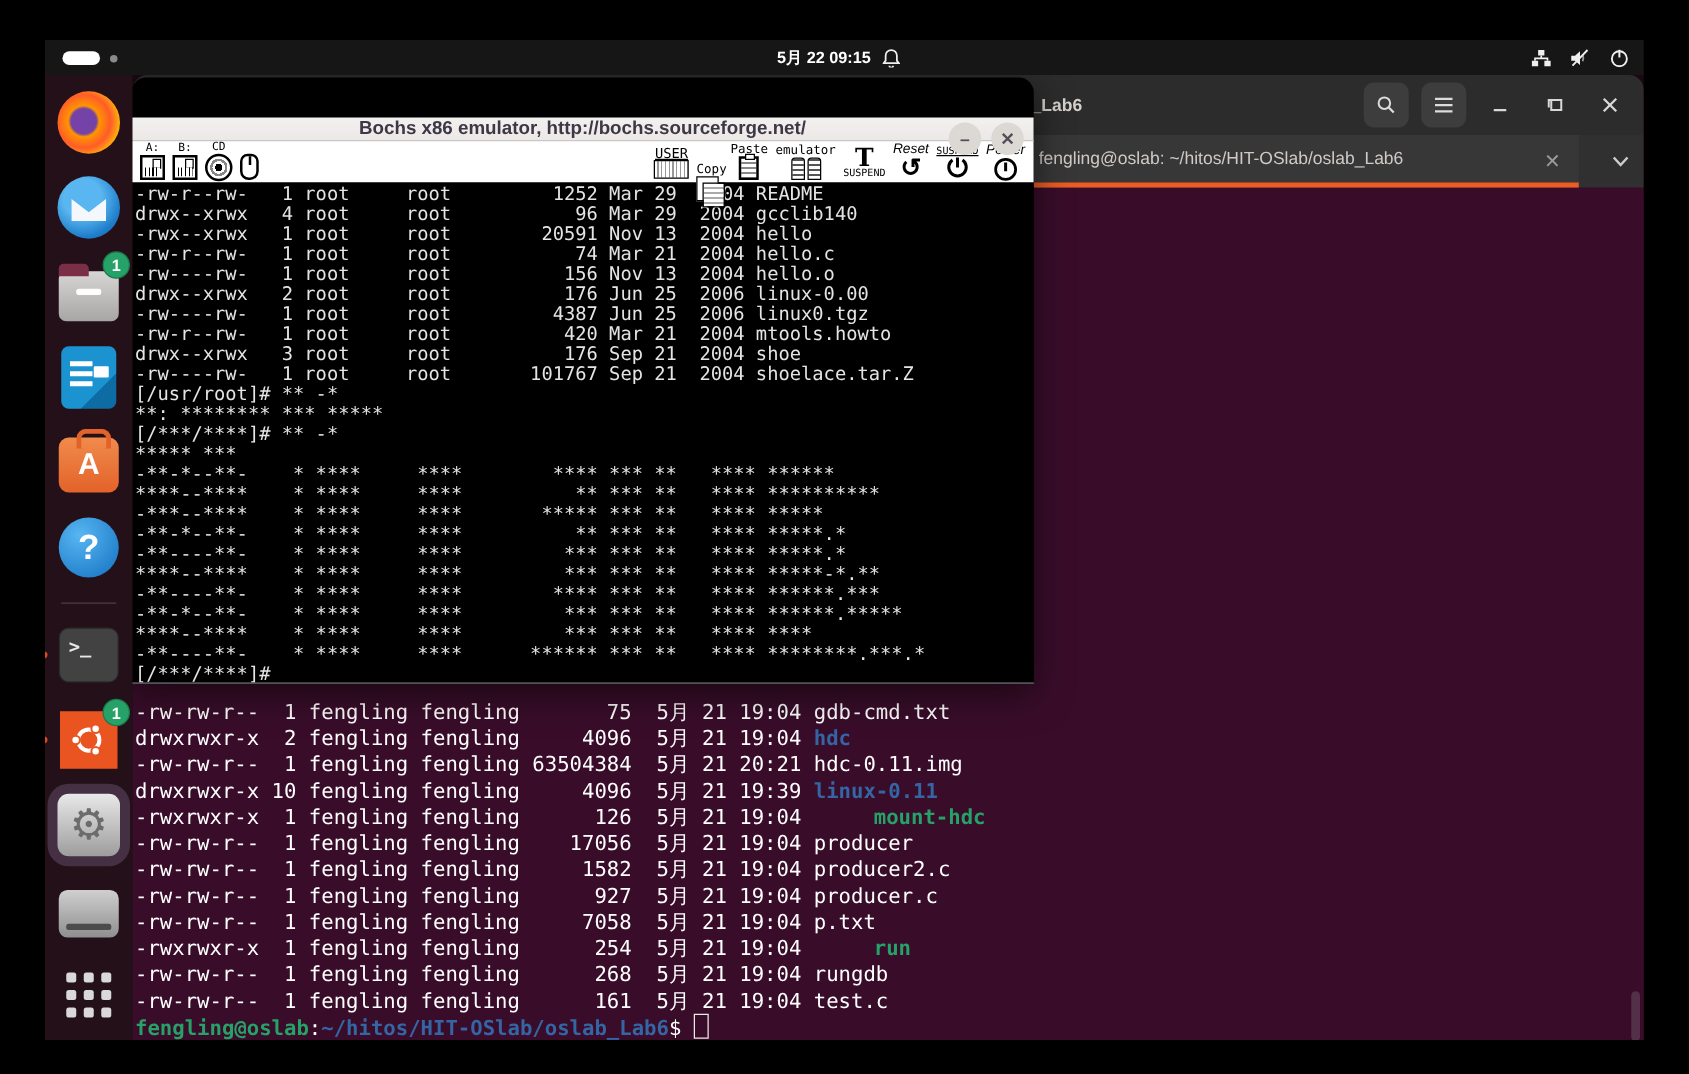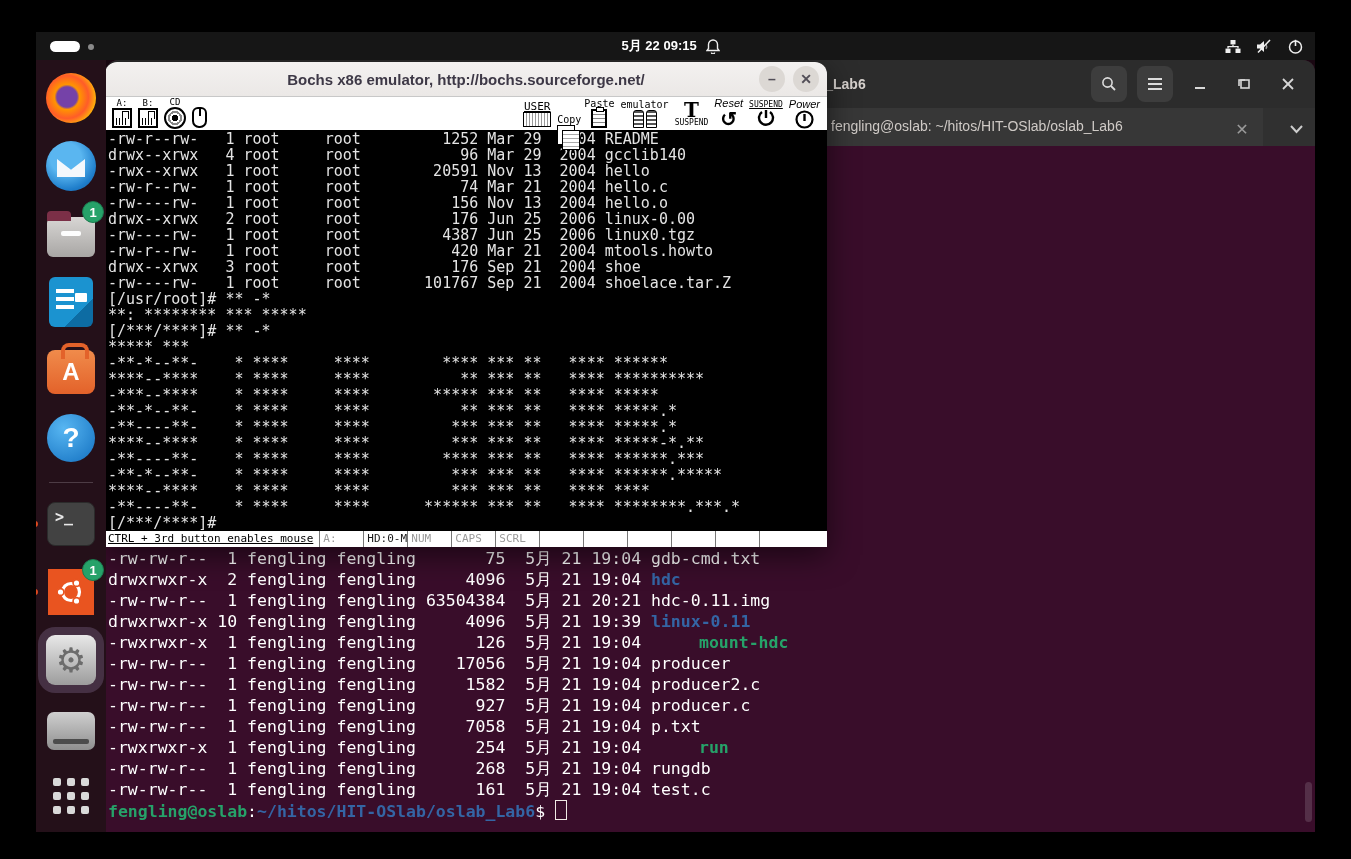--- a/index.html
+++ b/index.html
@@ -52,35 +52,35 @@
   .term-title{position:absolute;left:0;top:0;width:100%;height:48px;display:flex;align-items:center;justify-content:center;
     color:#d6d1cd;font-size:14px;font-weight:bold;}
   .hdr-btns{position:absolute;right:10px;top:6px;height:36px;display:flex;align-items:center;gap:10px;}
   .hdr-sq{width:36px;height:36px;border-radius:8px;background:#3d3d3d;display:flex;align-items:center;justify-content:center;color:#dcdcdc;}
   .hdr-glyph{width:34px;height:36px;display:flex;align-items:center;justify-content:center;color:#d8d8d8;font-size:15px;}
   .term-tabbar{position:absolute;left:0;top:48px;width:100%;height:42px;background:#303030;}
   .term-tab{position:absolute;left:0;top:0;width:1157px;height:42px;background:#373737;border-bottom:4px solid var(--accent);box-sizing:border-box;}
   .tab-label{position:absolute;left:725px;top:10px;color:#cfcac6;font-size:14px;white-space:nowrap;}
   .tab-close{position:absolute;left:1124px;top:9px;width:24px;height:24px;color:#9a9a9a;font-size:16px;display:flex;align-items:center;justify-content:center;}
   .tab-chevron{position:absolute;left:1176px;top:8px;width:28px;height:26px;color:#cccccc;display:flex;align-items:center;justify-content:center;}
-  .term-content{position:absolute;left:0;top:86px;width:100%;height:682px;background:var(--term-bg);text-decoration:underline;}
+  .term-content{position:absolute;left:0;top:97px;width:100%;height:682px;background:var(--term-bg);text-decoration:underline;}
   .term-out{position:absolute;left:2px;top:402px;margin:0;font-family:"DejaVu Sans Mono","Liberation Mono",monospace;
     font-size:16.5px;line-height:21px;color:#ffffff;white-space:pre;}
   .n-blue{color:var(--dir-blue);font-weight:bold;}
   .n-green{color:var(--exec-green);font-weight:bold;margin-left:48px;}
   .p-user{color:var(--exec-green);font-weight:bold;}
   .p-path{color:var(--dir-blue);font-weight:bold;}
   .cursor{display:inline-block;width:10px;height:18px;border:1.5px solid #efe9e4;vertical-align:-3px;}
   .term-scroll{position:absolute;right:3px;top:636px;width:7px;height:40px;border-radius:4px;background:rgba(255,255,255,0.14);}
 
   
   .bochs-win{position:absolute;left:69px;top:30px;width:722px;height:485px;border-radius:12px 12px 0 0;overflow:hidden;
     box-shadow:0 8px 30px rgba(0,0,0,0.55);background:#000;}
-  .bochs-title{position:relative;width:100%;height:34px;background:linear-gradient(#f3f1f0,#ebe8e6);display:flex;align-items:center;justify-content:center;
-    color:#3d3846;font-size:15px;font-weight:bold;}
+  .bochs-title{position:relative;width:100%;height:18px;background:linear-gradient(#f3f1f0,#ebe8e6);display:flex;align-items:flex-start;justify-content:center;
+    color:#3d3846;font-size:15px;font-weight:bold;margin-top:32px;}
   .bochs-btns{position:absolute;right:8px;top:4px;display:flex;gap:8px;}
   .bochs-circle{width:26px;height:26px;border-radius:50%;background:#dcd8d4;color:#524e57;display:flex;align-items:center;justify-content:center;font-size:14px;font-weight:bold;}
   .bochs-toolbar{width:100%;height:34px;background:#ffffff;border-top:1px solid #c8c8c8;display:flex;align-items:center;padding:0 4px;box-sizing:border-box;color:#000;}
   .tool{display:flex;flex-direction:column;align-items:center;margin:0 3px;line-height:1;}
   .tool .tl{font-size:9px;font-family:"DejaVu Sans Mono",monospace;}
   .tool .tl.it{font-family:Liberation Sans, sans-serif;font-style:italic;font-size:11px;}
   .floppy{width:20px;height:20px;border:2px solid #000;box-sizing:border-box;position:relative;background:#fff;}
   .floppy::after{content:"";position:absolute;left:2px;bottom:1px;width:12px;height:7px;background:repeating-linear-gradient(90deg,#000 0 1px,#fff 1px 3px);}
   .floppy::before{content:"";position:absolute;right:1px;top:1px;width:5px;height:6px;border:1px solid #000;}
   .cdisc{width:22px;height:22px;border-radius:50%;border:2px solid #000;box-sizing:border-box;position:relative;background:radial-gradient(circle,#000 0 3px,#fff 3px 5px,#888 5px 7px,#fff 7px);}

